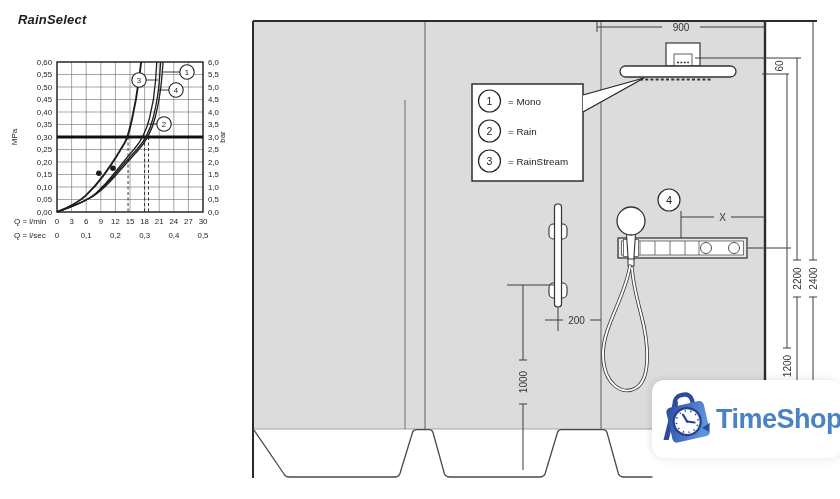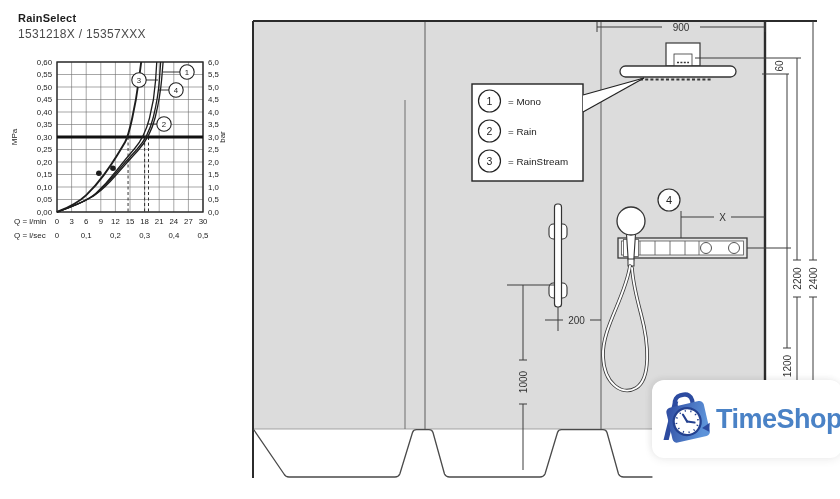--- a/index.html
+++ b/index.html
@@ -2,21 +2,21 @@
 <html><head>
 <meta charset="utf-8">
 <style>
   html,body{margin:0;padding:0;}
   body{
     width:840px;height:499px;position:relative;overflow:hidden;
     background:#ffffff;font-family:"Liberation Sans",sans-serif;
   }
   .title-block{position:absolute;left:18px;top:12px;}
   .title-block h1{
-    margin:0;font-size:11px;font-weight:bold;color:#1c1c1c;letter-spacing:.2px;
+    margin:0;font-size:13px;font-weight:bold;color:#1c1c1c;letter-spacing:.2px;font-style:italic;
   }
   .title-block .sku{
     margin-top:3px;font-size:12px;color:#4a4a4a;letter-spacing:.3px;
   }
   #chart-svg{position:absolute;left:0;top:50px;}
   #diagram-svg{position:absolute;left:245px;top:10px;}
   svg text{font-family:"Liberation Sans",sans-serif;}
   .logo-card{
     position:absolute;left:652px;top:380px;width:190px;height:78px;
     background:#ffffff;border-radius:12px;z-index:5;
@@ -25,21 +25,20 @@
   }
   .logo-wordmark{
     font-size:27px;font-weight:bold;color:#4a82c6;letter-spacing:-0.5px;margin-left:2px;
   }
 </style>
 </head>
 <body>
 
 <div class="title-block">
   <h1>RainSelect</h1>
-  <div class="sku">1531218X / 15357XXX</div>
 </div>
 
 <svg id="chart-svg" width="250" height="200" viewBox="0 50 250 200">
   <g>
     <g transform="translate(13,137) rotate(-90)">
       <text x="0" y="3.5" text-anchor="middle" font-size="8" fill="#222">MPa</text>
     </g>
     <g transform="translate(221,137) rotate(-90)">
       <text x="0" y="3.5" text-anchor="middle" font-size="8" fill="#222">bar</text>
     </g>

